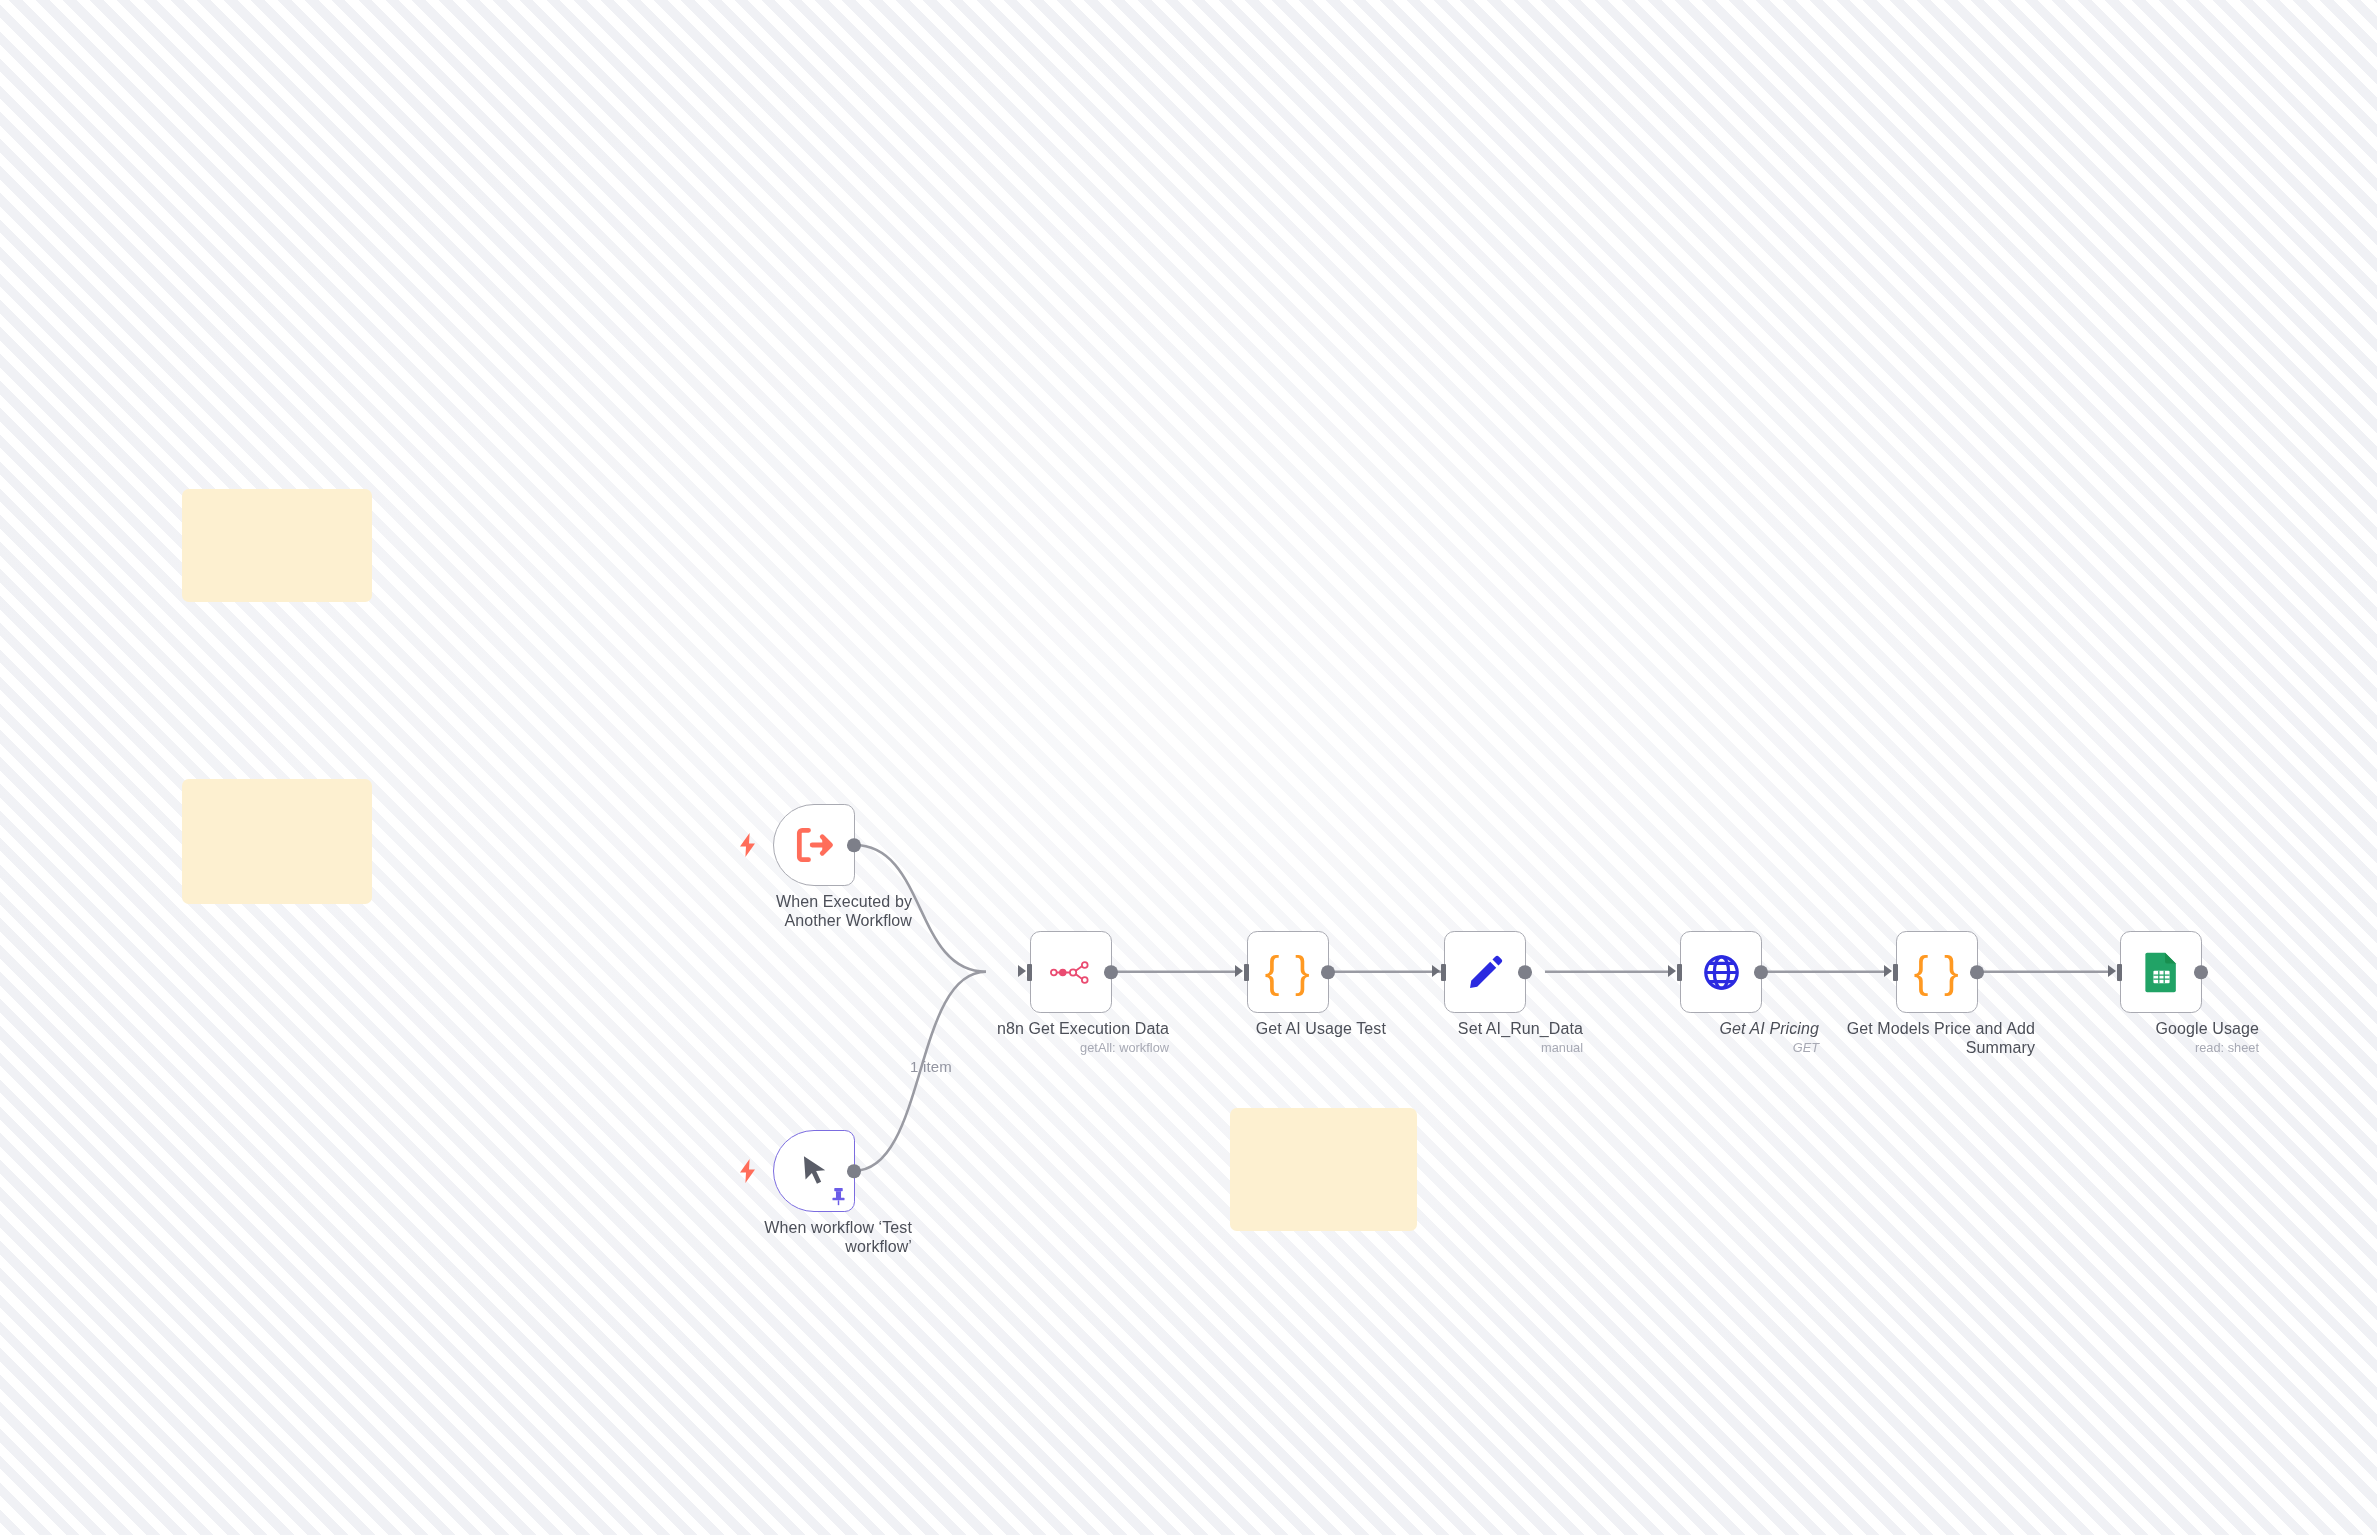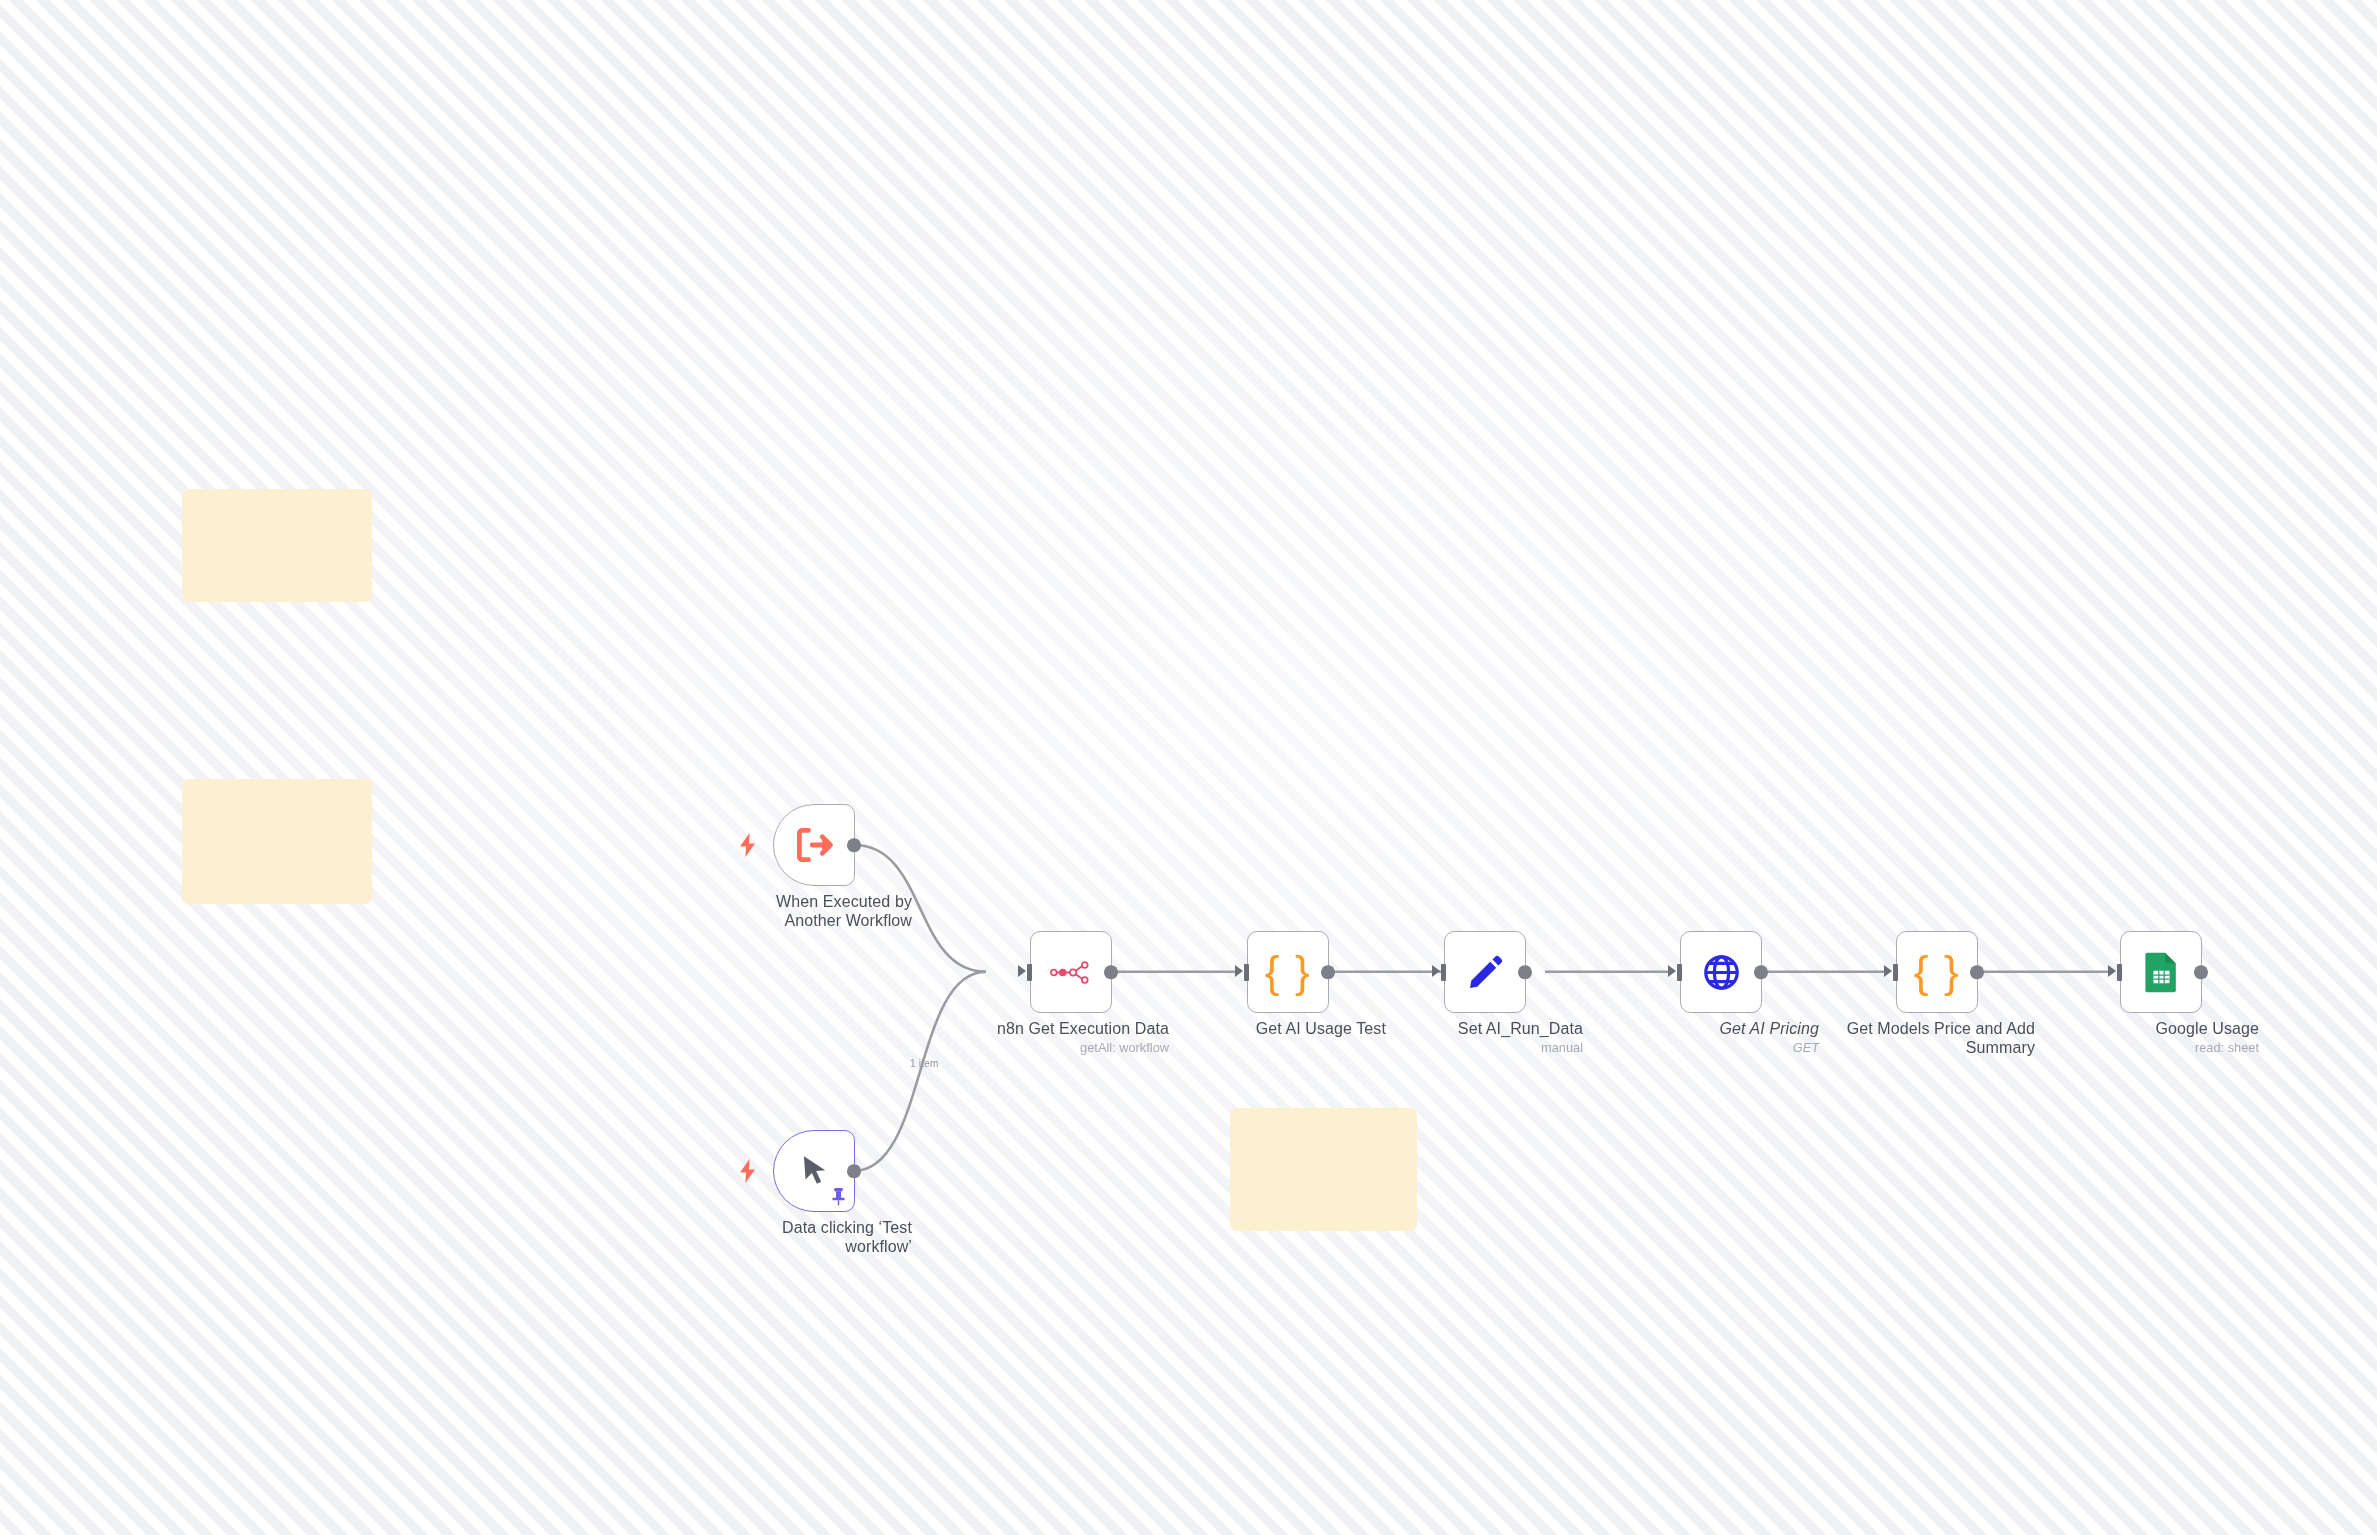--- a/index.html
+++ b/index.html
@@ -58,21 +58,21 @@
     pointer-events: none;
     overflow: visible;
   }
   .edge-path {
     fill: none;
     stroke: #9a9ba3;
     stroke-width: 3;
   }
   .edge-label {
     position: absolute;
-    font-size: 10px;
+    font-size: 15px;
     color: #9294a0;
     letter-spacing: 0.2px;
     white-space: nowrap;
     z-index: 4;
     font-family: "Liberation Sans", sans-serif;
   }
 
   
   .node {
     position: absolute;
@@ -255,21 +255,21 @@
             <path d="M7.4 0 1 9h4l-.4 7L11 7H7z"></path>
           </svg></div>
           <div class="pin-badge"><svg width="17" height="19" viewBox="0 0 16 18" fill="#6b5ce7">
             <rect x="4" y="1" width="8" height="3" rx="0.6"></rect>
             <rect x="5.6" y="4" width="4.8" height="6.4"></rect>
             <rect x="2.3" y="10.2" width="11.4" height="2.4" rx="0.6"></rect>
             <rect x="7.3" y="12.6" width="1.4" height="4.6"></rect>
           </svg></div>
           <div class="port-out"></div>
         </div>
-        <div class="node-label">Data clicking ‘Test workflow’</div>
+        <div class="node-label">When workflow ‘Test workflow’</div>
       </div>
       <div class="node" style="left: 1030px; top: 931px; width: 82px;">
         <div class="node-box">
           <div class="icon-wrap">
             <svg width="46" height="29" viewBox="0 0 64 40" fill="none" stroke="#ea4b71" stroke-width="2.6">
                 <circle cx="7" cy="20" r="4.2" fill="none"></circle>
                 <circle cx="20" cy="20" r="4.2" fill="#ea4b71"></circle>
                 <circle cx="35" cy="20" r="4.6" fill="none"></circle>
                 <circle cx="52" cy="9" r="4.2" fill="none"></circle>
                 <circle cx="52" cy="31" r="4.2" fill="none"></circle>

